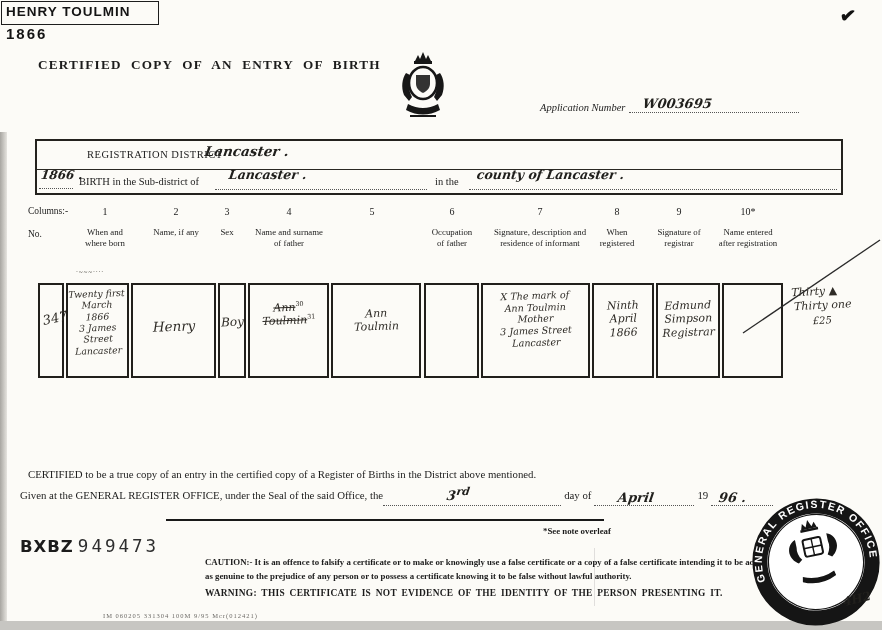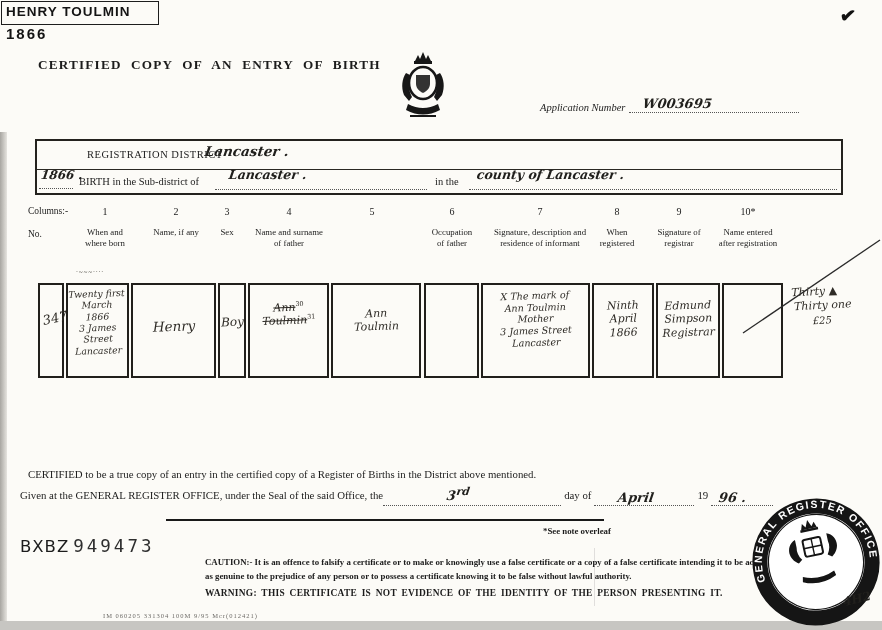--- a/index.html
+++ b/index.html
@@ -100,21 +100,21 @@
   .fillseg .pen{position:absolute;bottom:0;font-size:13px;}
   .fs-day .pen{left:64px;bottom:2px;}
   .fs-month .pen{left:24px;}
   .fs-year .pen{left:8px;}
   .cert2 .word{margin:0 3px;}
   .heavy-line{position:absolute;left:166px;top:519px;width:438px;height:2px;background:#191919;}
   .see-note{position:absolute;left:543px;top:526px;font-size:8.8px;font-weight:bold;}
 
   
   .serial{position:absolute;left:20px;top:536px;white-space:nowrap;}
-  .serial .pre{font-family:"DejaVu Sans",sans-serif;font-weight:normal;font-size:16.5px;
+  .serial .pre{font-family:"DejaVu Sans",sans-serif;font-weight:bold;font-size:16.5px;
                letter-spacing:1px;}
   .serial .num{font-family:"DejaVu Sans Mono",monospace;font-size:17.5px;letter-spacing:3px;
                color:#2e2e2e;}
   .caution{position:absolute;left:205px;top:556px;width:578px;font-size:8.8px;font-weight:bold;
            line-height:1.55;}
   .warning{position:absolute;left:205px;top:588px;font-size:9.4px;font-weight:bold;
            letter-spacing:.3px;word-spacing:2px;}
   .print-code{position:absolute;left:103px;top:612px;font-size:6.5px;color:#6d6b67;
               letter-spacing:1px;}
 

